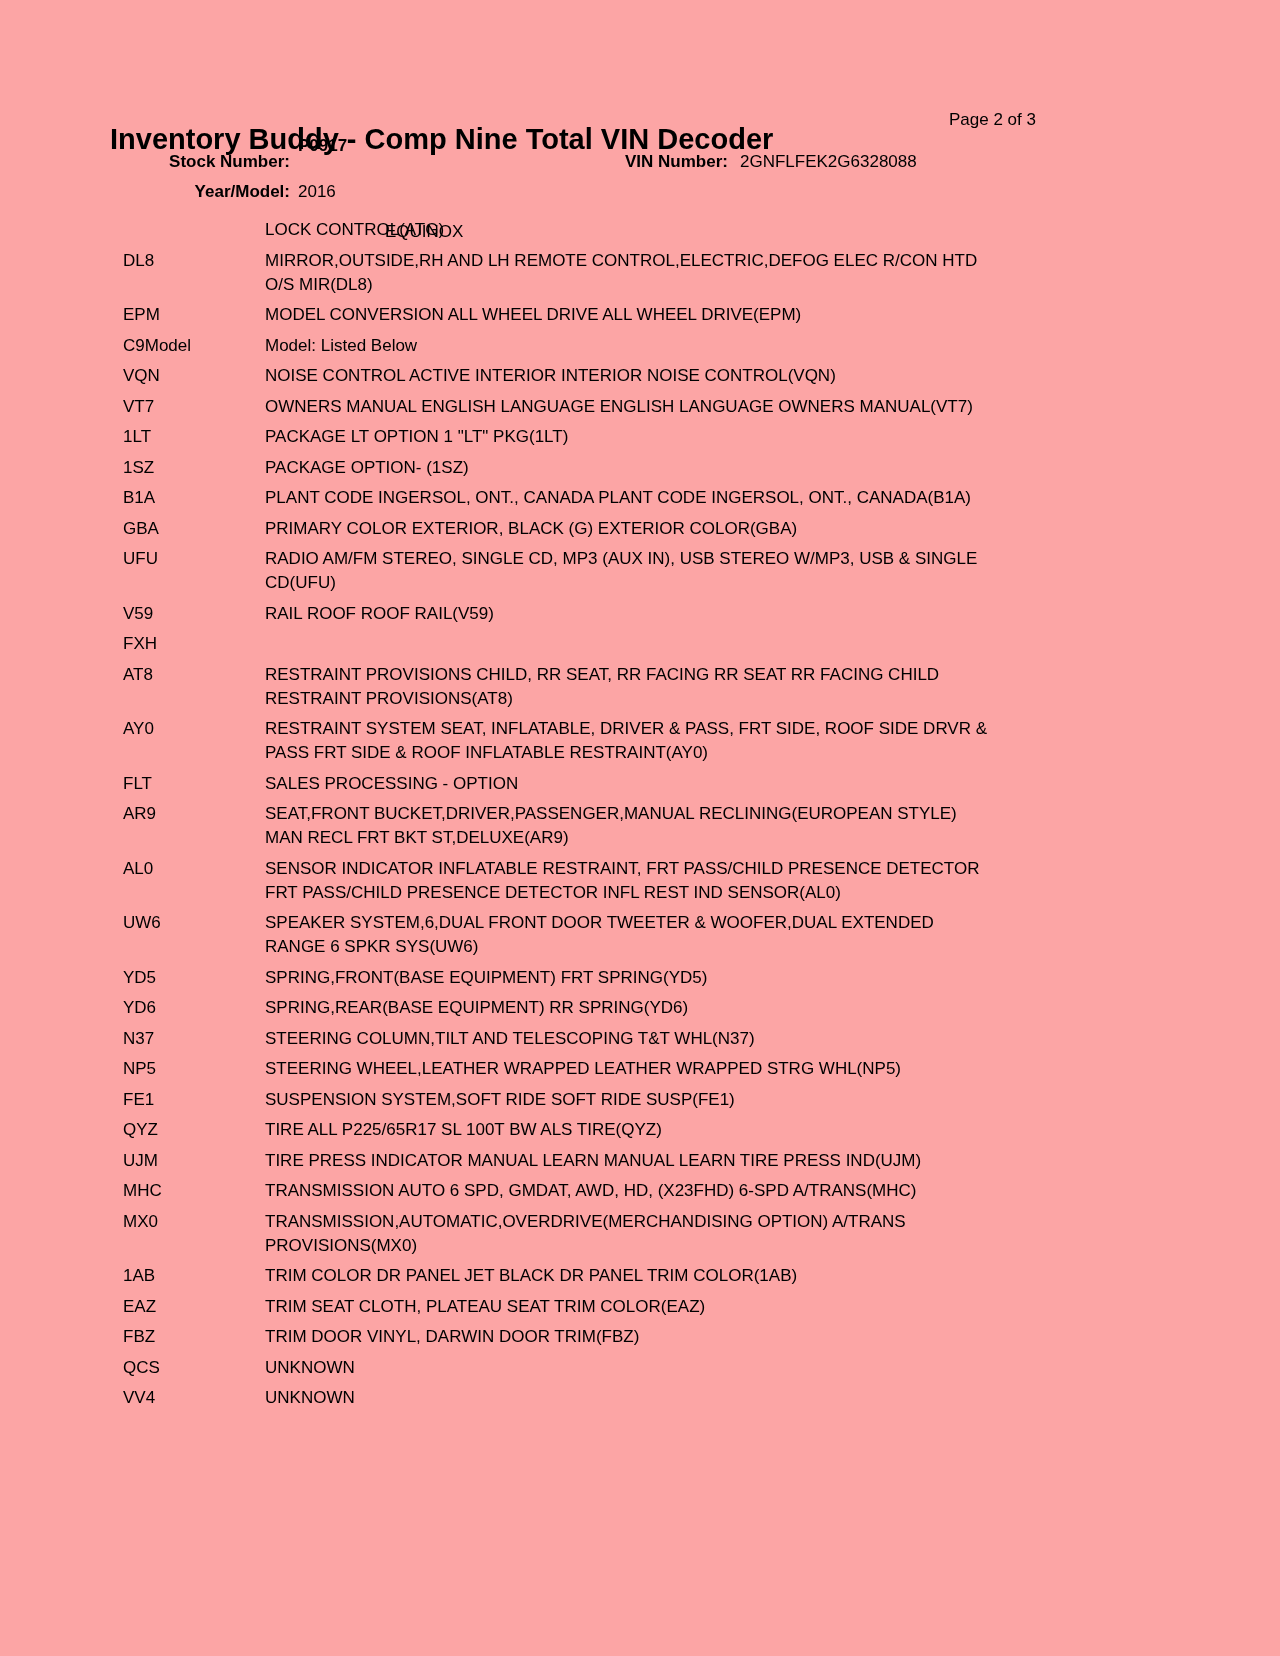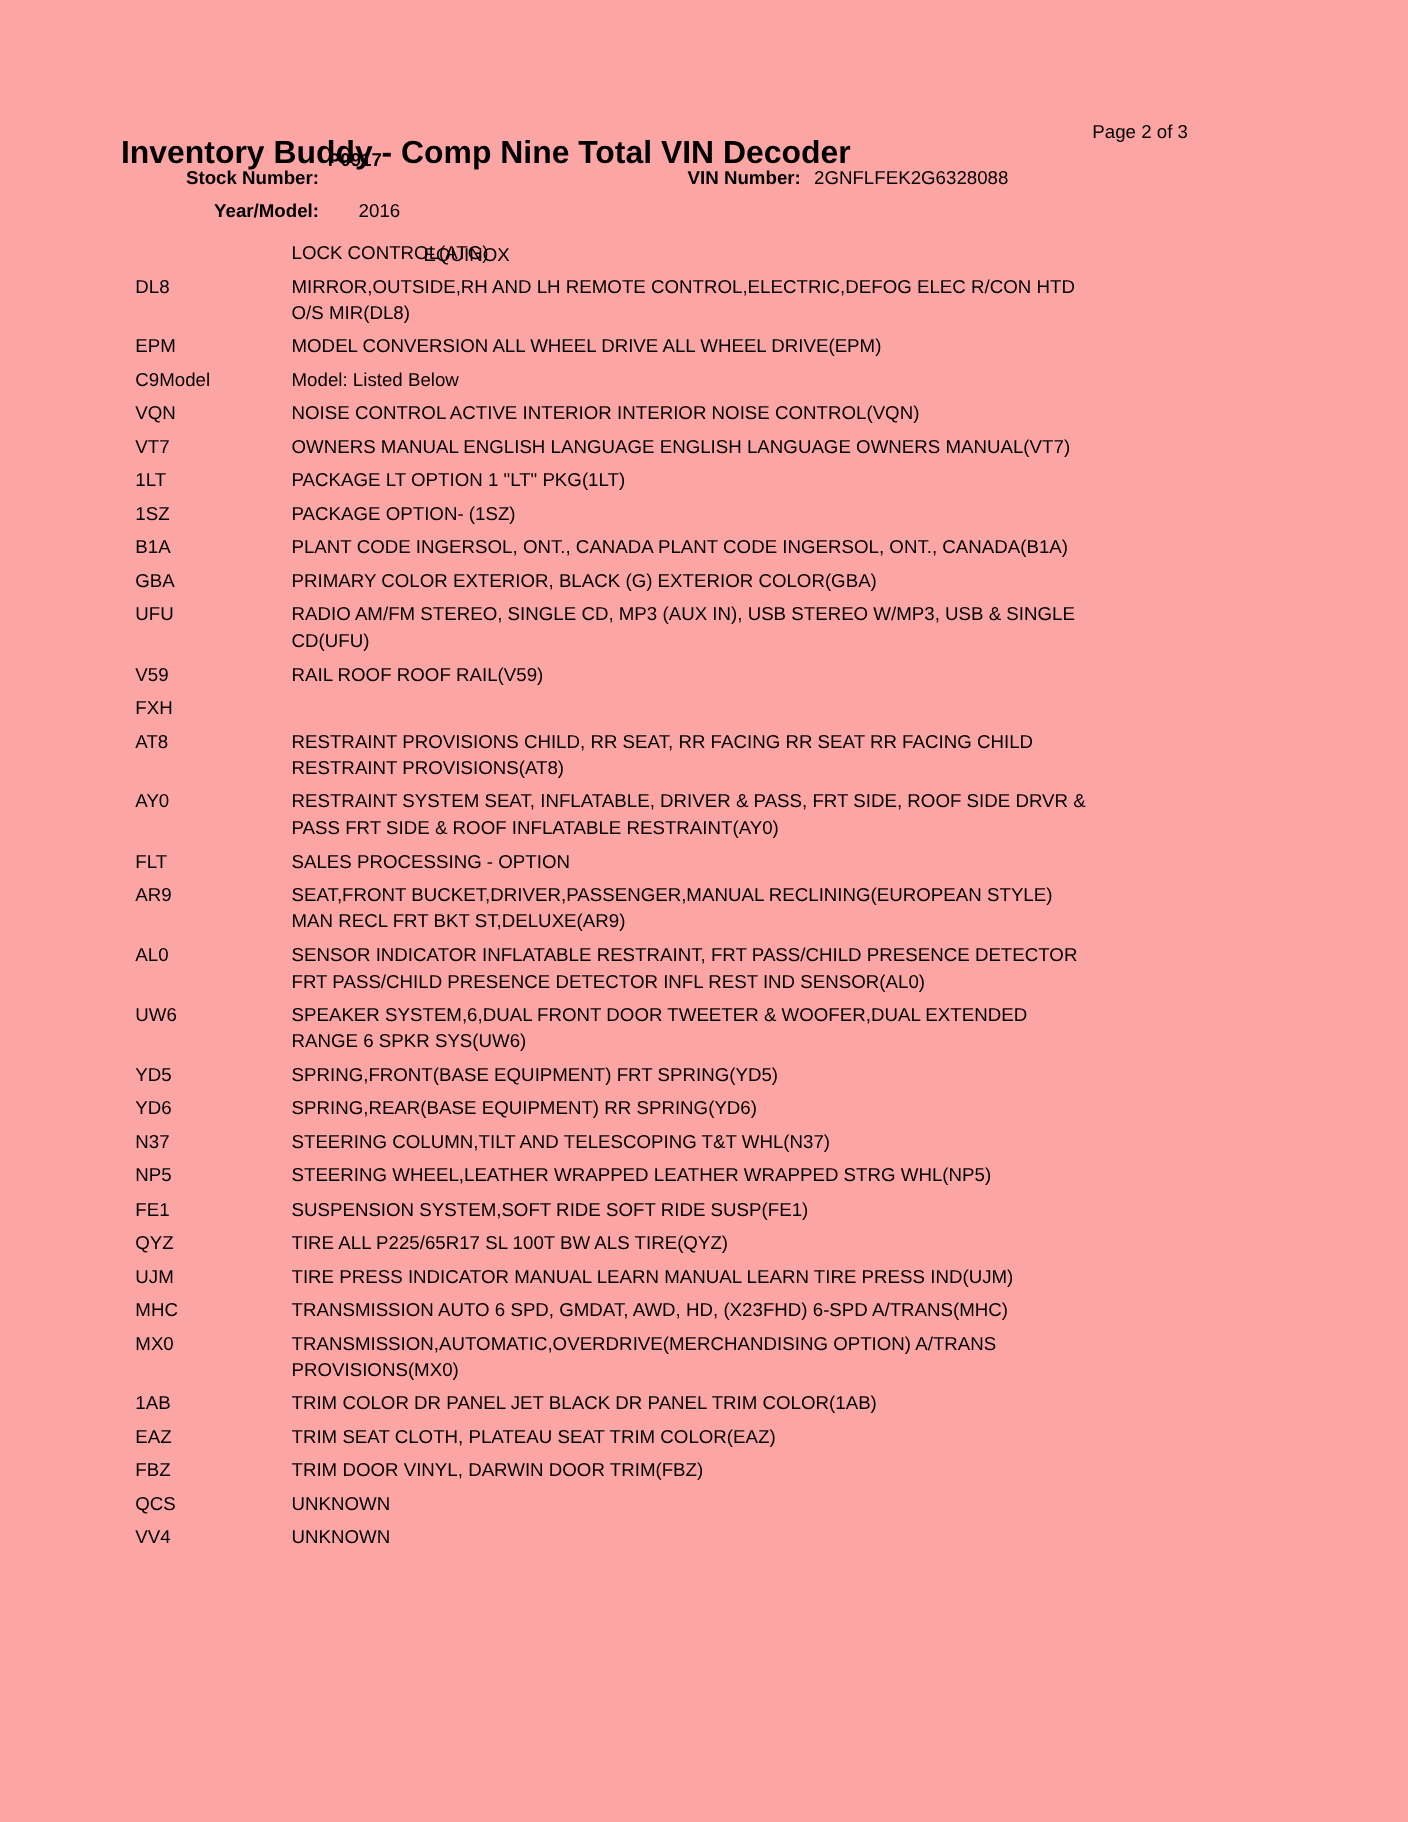--- a/index.html
+++ b/index.html
@@ -20,21 +20,21 @@
     position: absolute;
     left: 110px;
     top: 104px;
     font-size: 29px;
     font-weight: bold;
     letter-spacing: 0px;
     white-space: nowrap;
   }
   .page-indicator {
     position: absolute;
-    left: 993px;
+    left: 949px;
     top: 110px;
     font-size: 17px;
     white-space: nowrap;
     text-align: center;
   }
   .info-label {
     position: absolute;
     font-size: 17px;
     font-weight: bold;
     text-align: right;
@@ -43,21 +43,21 @@
   .info-value {
     position: absolute;
     font-size: 17px;
     white-space: nowrap;
   }
   .lbl-stock  { left: 110px; top: 152px; width: 180px; }
   .val-stock  { left: 298px; top: 136px; font-weight: bold; }
   .lbl-vin    { left: 608px; top: 152px; width: 120px; }
   .val-vin    { left: 740px; top: 152px; }
   .lbl-year   { left: 110px; top: 182px; width: 180px; }
-  .val-year   { left: 298px; top: 182px; margin-left: 28px; }
+  .val-year   { left: 298px; top: 182px; }
   .val-model  { left: 385px; top: 182px; margin-top: 40px; }
   .options-list {
     position: absolute;
     left: 123px;
     top: 218px;
     width: 1110px;
   }
   .option-row {
     display: flex;
     align-items: flex-start;

